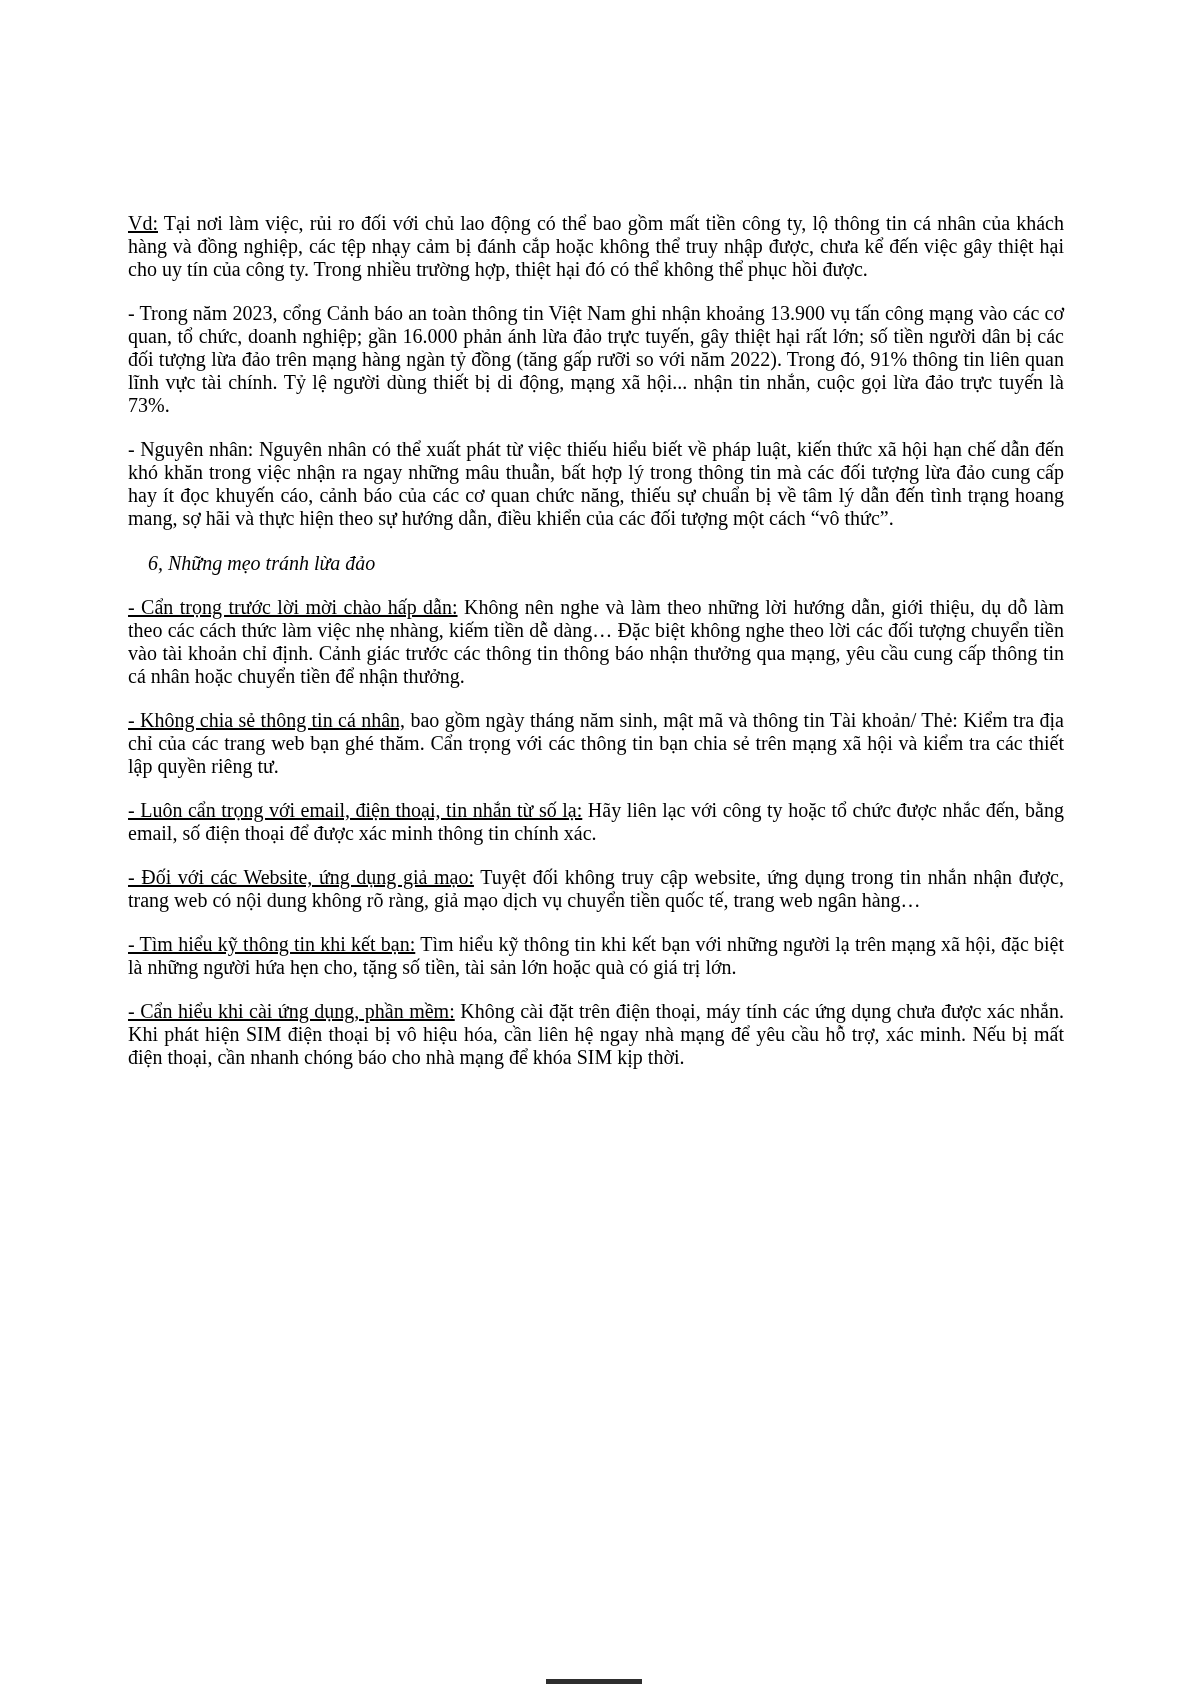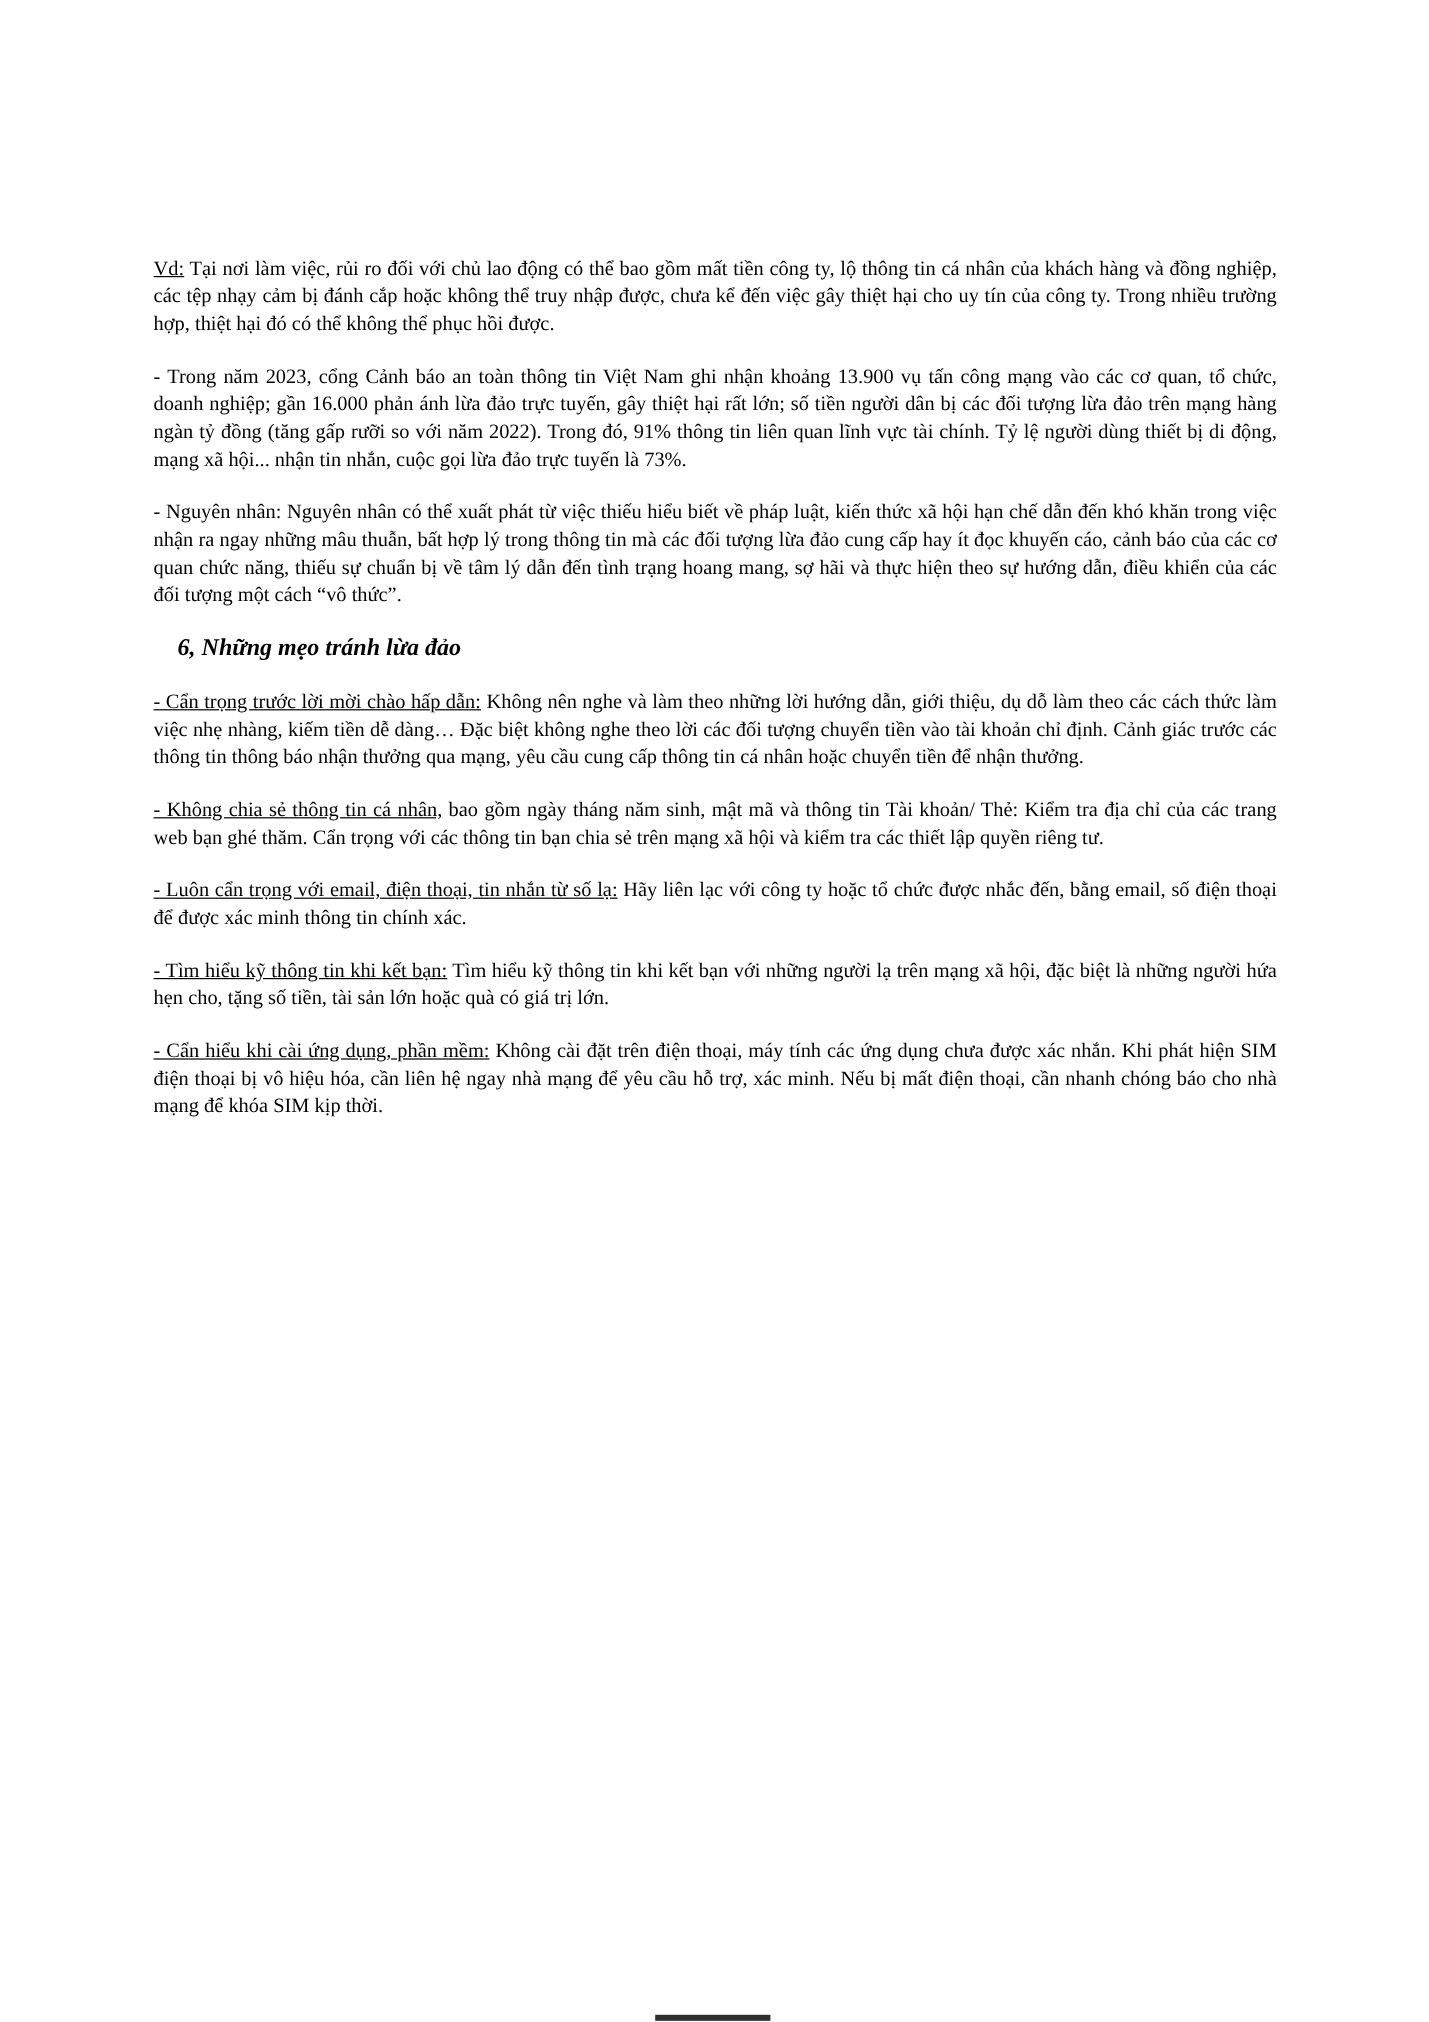--- a/index.html
+++ b/index.html
@@ -12,32 +12,32 @@
     font-family: "Liberation Serif", serif;
     color: #000000;
   }
   .content {
     position: absolute;
     left: 128px;
     top: 212px;
     width: 936px;
   }
   .para {
-    font-size: 17px;
+    font-size: 20px;
     line-height: 23px;
     text-align: justify;
     margin-bottom: 21px;
   }
   .lead-underline {
     text-decoration: underline;
   }
   .section-heading {
     font-size: 20px;
     line-height: 24px;
-    font-weight: bold;
+    font-weight: normal;
     font-style: italic;
     padding-left: 20px;
     margin-bottom: 21px;
   }
   .page-edge-mark {
     position: absolute;
     left: 546px;
     top: 1679px;
     width: 96px;
     height: 5px;
@@ -68,20 +68,23 @@
   </p>
 
   <p class="para">
     <span class="lead-underline">- Không chia sẻ thông tin cá nhân,</span><span> bao gồm ngày tháng năm sinh, mật mã và thông tin Tài khoản/ Thẻ: Kiểm tra địa chỉ của các trang web bạn ghé thăm. Cẩn trọng với các thông tin bạn chia sẻ trên mạng xã hội và kiểm tra các thiết lập quyền riêng tư.</span>
   </p>
 
   <p class="para">
     <span class="lead-underline">- Luôn cẩn trọng với email, điện thoại, tin nhắn từ số lạ:</span><span> Hãy liên lạc với công ty hoặc tổ chức được nhắc đến, bằng email, số điện thoại để được xác minh thông tin chính xác.</span>
   </p>
 
+  <p class="para">
+    <span class="lead-underline">- Đối với các Website, ứng dụng giả mạo:</span><span> Tuyệt đối không truy cập website, ứng dụng trong tin nhắn nhận được, trang web có nội dung không rõ ràng, giả mạo dịch vụ chuyển tiền quốc tế, trang web ngân hàng…</span>
+  </p>
 
   <p class="para">
     <span class="lead-underline">- Tìm hiểu kỹ thông tin khi kết bạn:</span><span> Tìm hiểu kỹ thông tin khi kết bạn với những người lạ trên mạng xã hội, đặc biệt là những người hứa hẹn cho, tặng số tiền, tài sản lớn hoặc quà có giá trị lớn.</span>
   </p>
 
   <p class="para">
     <span class="lead-underline">- Cẩn hiểu khi cài ứng dụng, phần mềm:</span><span> Không cài đặt trên điện thoại, máy tính các ứng dụng chưa được xác nhắn. Khi phát hiện SIM điện thoại bị vô hiệu hóa, cần liên hệ ngay nhà mạng để yêu cầu hỗ trợ, xác minh. Nếu bị mất điện thoại, cần nhanh chóng báo cho nhà mạng để khóa SIM kịp thời.</span>
   </p>
 
 </div>

